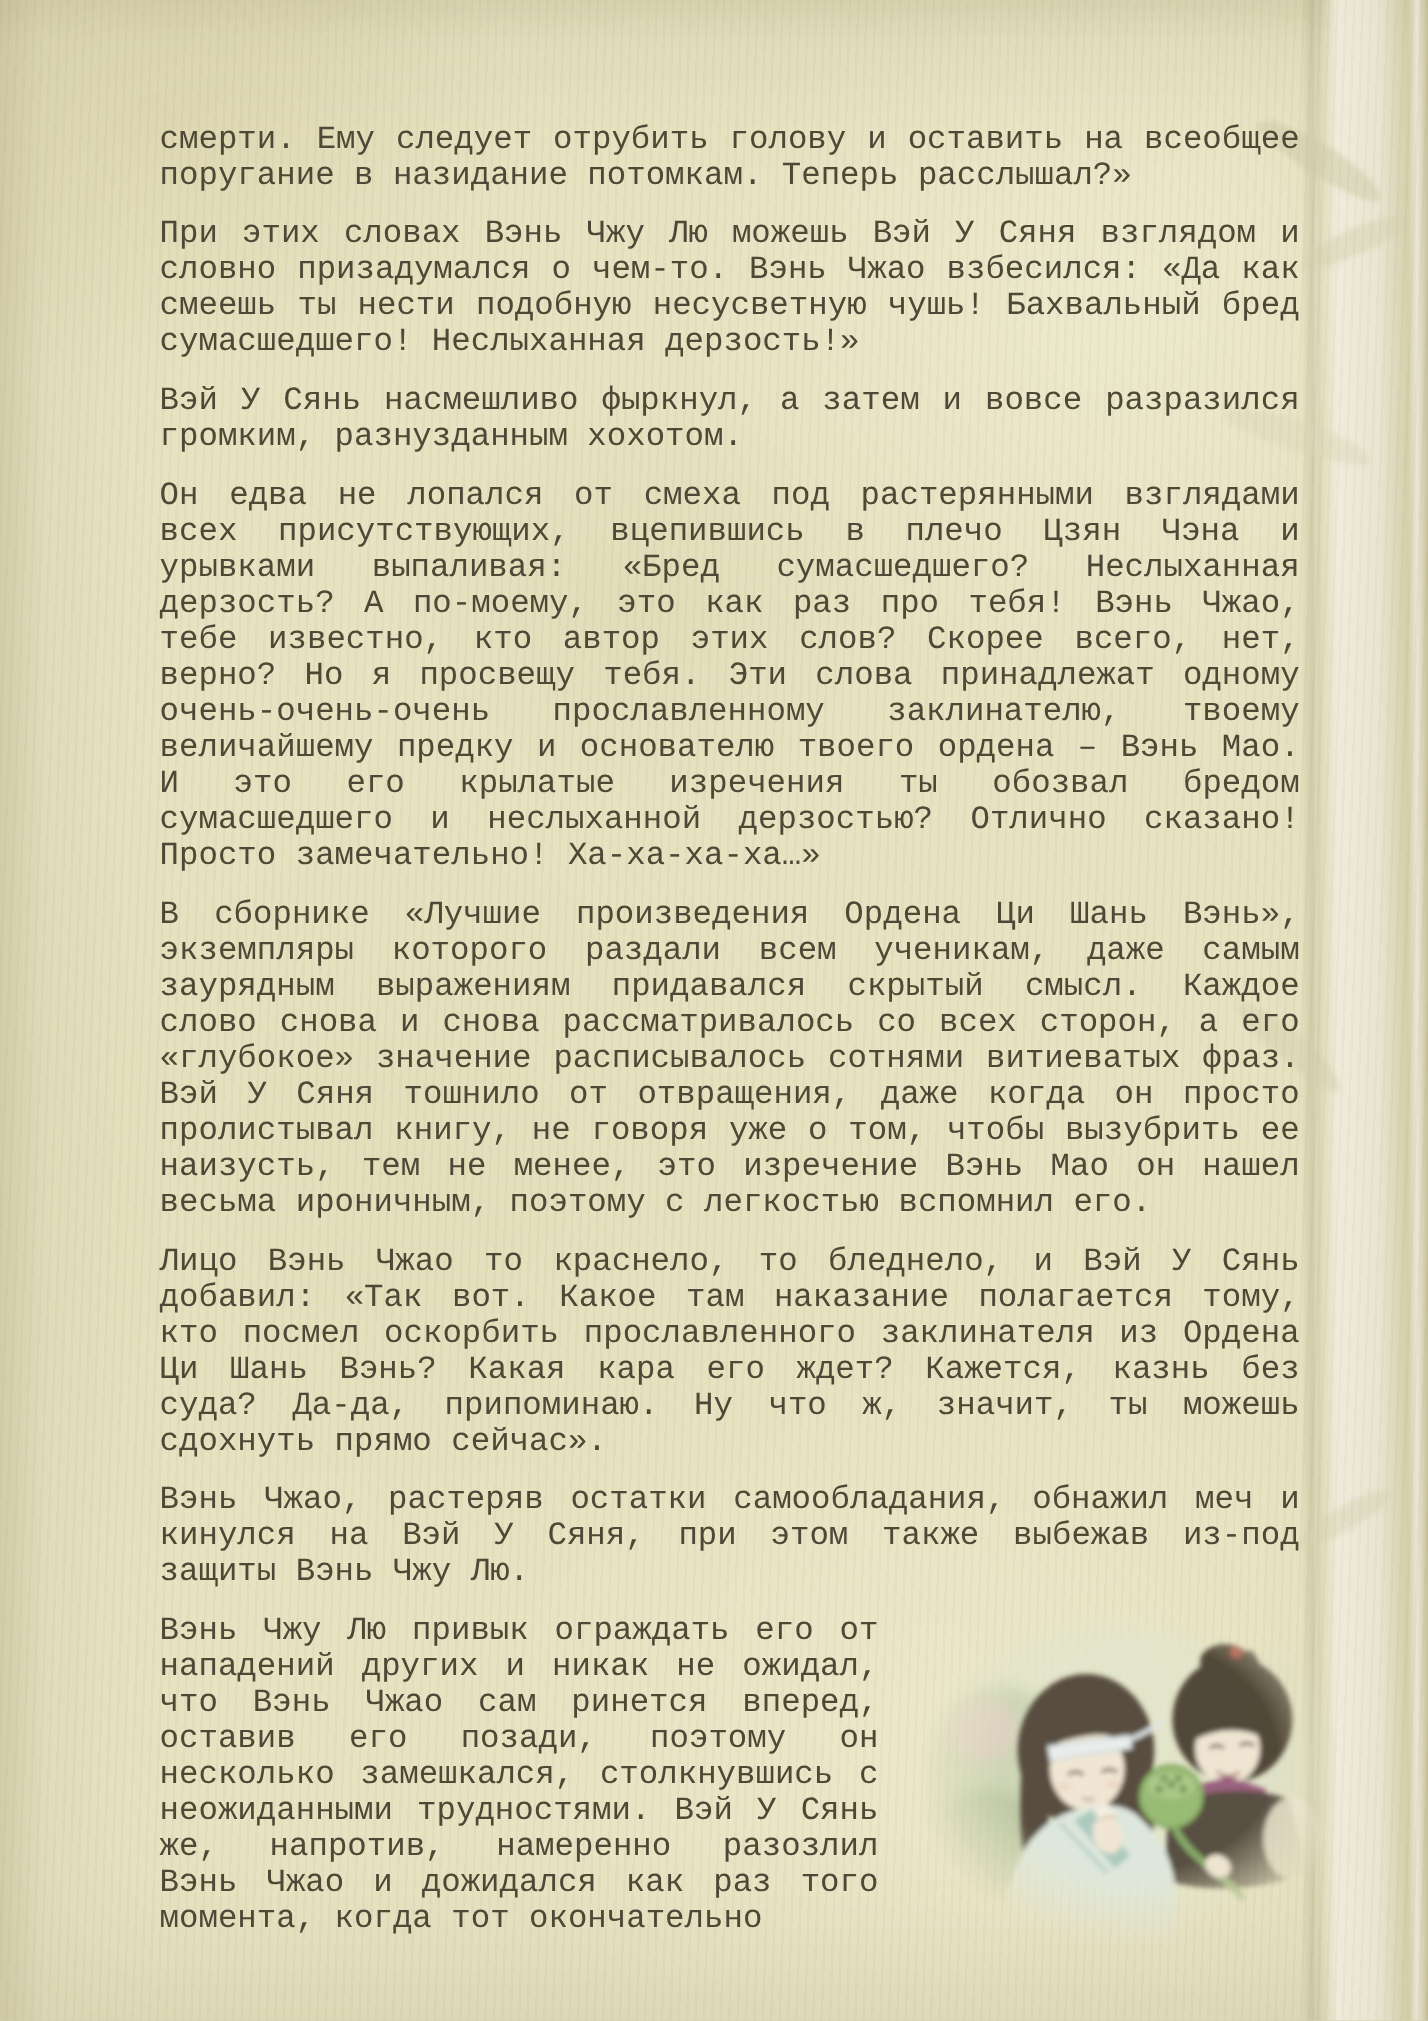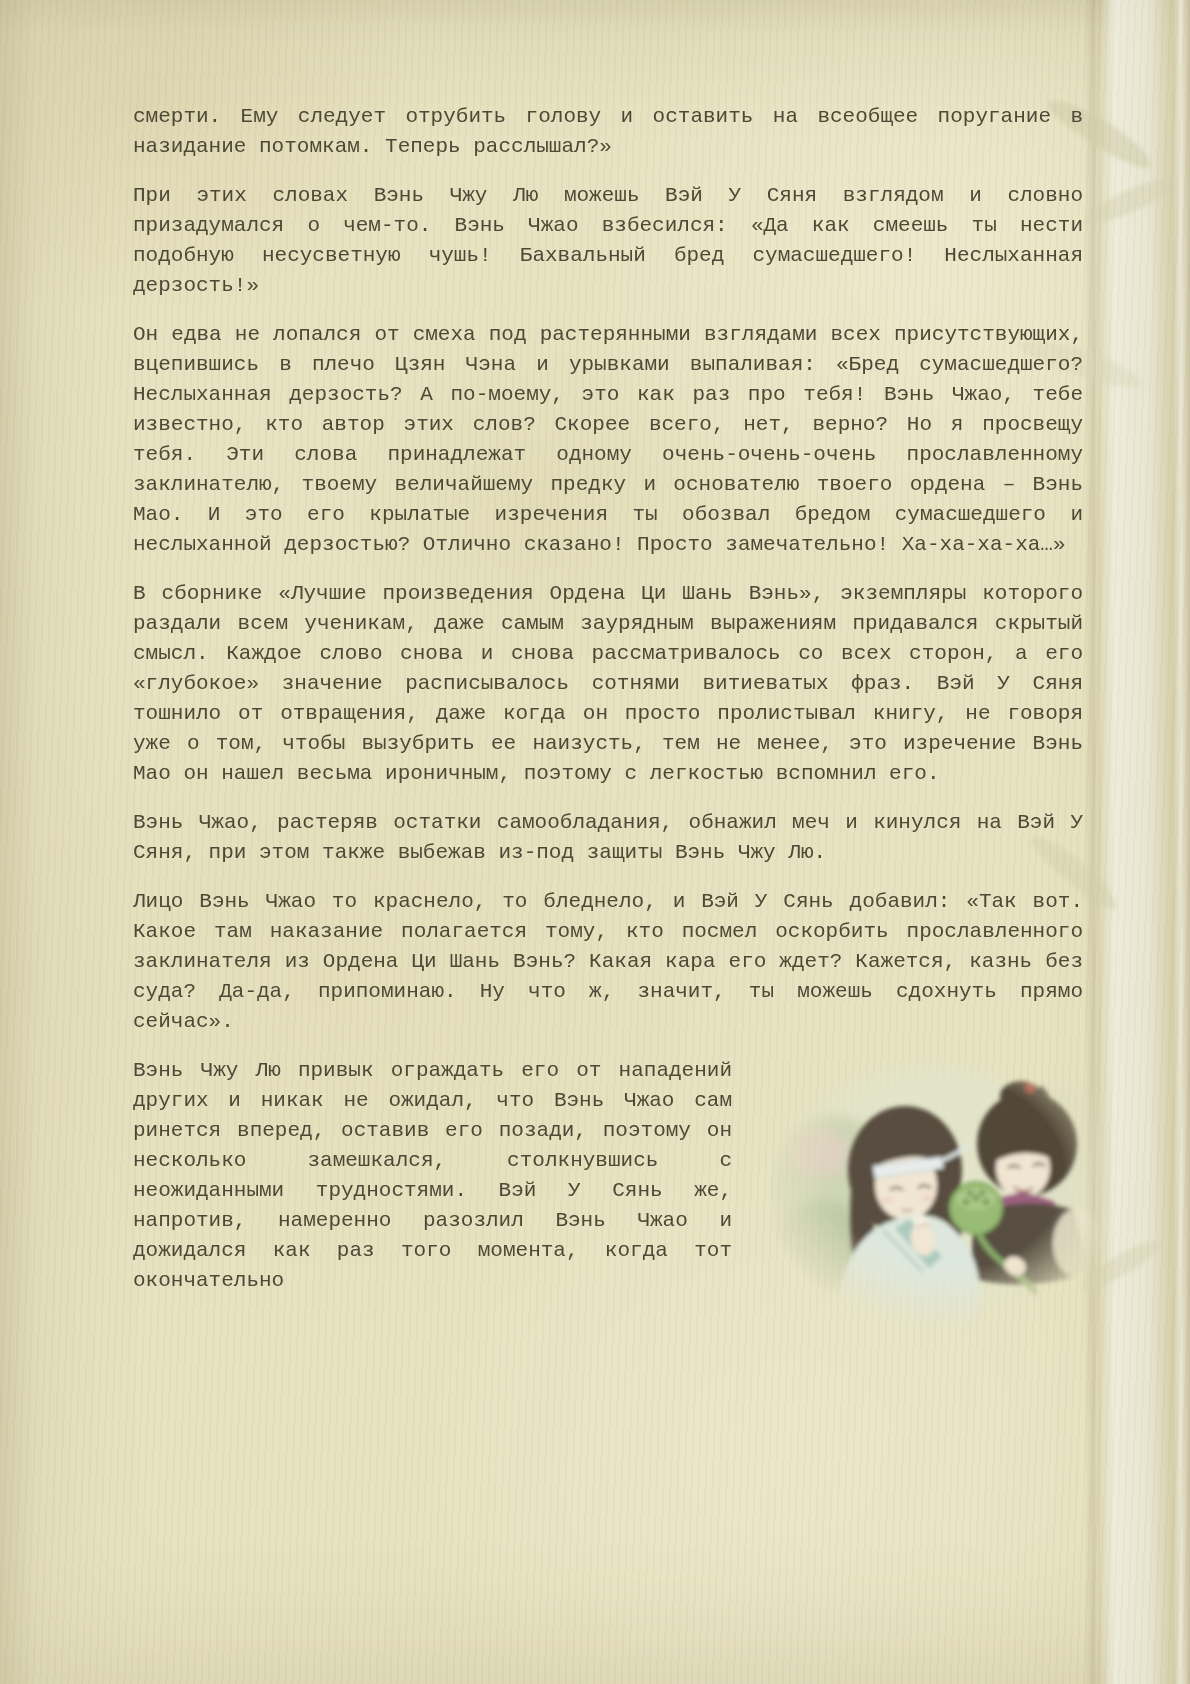--- a/index.html
+++ b/index.html
@@ -52,21 +52,21 @@
   }
   .leaf.l1{width:120px;height:26px;right:30px;top:120px;transform:rotate(32deg);}
   .leaf.l2{width:100px;height:22px;right:10px;top:190px;transform:rotate(-24deg);background:rgba(214,210,178,.5);}
   .leaf.l3{width:110px;height:24px;right:60px;top:860px;transform:rotate(40deg);background:rgba(210,206,172,.45);}
   .leaf.l4{width:90px;height:20px;right:24px;top:1255px;transform:rotate(-30deg);background:rgba(215,211,180,.5);}
   .leaf.l5{width:130px;height:26px;right:44px;top:350px;transform:rotate(18deg);background:rgba(219,215,184,.45);}
 
   .text-column{
     position:absolute;left:133px;top:102px;width:950px;
     color:#4e4937;
-    font-size:21px;line-height:30px;
+    font-size:27px;line-height:30px;
     text-align:justify;
   }
   .text-column p{margin:0 0 19px 0;padding:0;}
   .text-column p:last-child{margin-bottom:0;}
 
   .illust{
     float:right;
     width:365px;height:300px;
     margin:-8px -28px 0 14px;
     position:relative;
@@ -88,24 +88,25 @@
   <div class="leaf l1"></div>
   <div class="leaf l2"></div>
   <div class="leaf l3"></div>
   <div class="leaf l4"></div>
   <div class="leaf l5"></div>
   <div class="grain"></div>
 
   <div class="text-column">
     <p>смерти. Ему следует отрубить голову и оставить на всеобщее поругание в назидание потомкам. Теперь расслышал?»</p>
     <p>При этих словах Вэнь Чжу Лю можешь Вэй У Сяня взглядом и словно призадумался о чем-то. Вэнь Чжао взбесился: «Да как смеешь ты нести подобную несусветную чушь! Бахвальный бред сумасшедшего! Неслыханная дерзость!»</p>
+    <p>Вэй У Сянь насмешливо фыркнул, а затем и вовсе разразился громким, разнузданным хохотом.</p>
     <p>Он едва не лопался от смеха под растерянными взглядами всех присутствующих, вцепившись в плечо Цзян Чэна и урывками выпаливая: «Бред сумасшедшего? Неслыханная дерзость? А по-моему, это как раз про тебя! Вэнь Чжао, тебе известно, кто автор этих слов? Скорее всего, нет, верно? Но я просвещу тебя. Эти слова принадлежат одному очень-очень-очень прославленному заклинателю, твоему величайшему предку и основателю твоего ордена – Вэнь Мао. И это его крылатые изречения ты обозвал бредом сумасшедшего и неслыханной дерзостью? Отлично сказано! Просто замечательно! Ха-ха-ха-ха…»</p>
     <p>В сборнике «Лучшие произведения Ордена Ци Шань Вэнь», экземпляры которого раздали всем ученикам, даже самым заурядным выражениям придавался скрытый смысл. Каждое слово снова и снова рассматривалось со всех сторон, а его «глубокое» значение расписывалось сотнями витиеватых фраз. Вэй У Сяня тошнило от отвращения, даже когда он просто пролистывал книгу, не говоря уже о том, чтобы вызубрить ее наизусть, тем не менее, это изречение Вэнь Мао он нашел весьма ироничным, поэтому с легкостью вспомнил его.</p>
+    <p>Лицо Вэнь Чжао то краснело, то бледнело, и Вэй У Сянь добавил: «Так вот. Какое там наказание полагается тому, кто посмел оскорбить прославленного заклинателя из Ордена Ци Шань Вэнь? Какая кара его ждет? Кажется, казнь без суда? Да-да, припоминаю. Ну что ж, значит, ты можешь сдохнуть прямо сейчас».</p>
     <p>Вэнь Чжао, растеряв остатки самообладания, обнажил меч и кинулся на Вэй У Сяня, при этом также выбежав из-под защиты Вэнь Чжу Лю.</p>
-    <p>Лицо Вэнь Чжао то краснело, то бледнело, и Вэй У Сянь добавил: «Так вот. Какое там наказание полагается тому, кто посмел оскорбить прославленного заклинателя из Ордена Ци Шань Вэнь? Какая кара его ждет? Кажется, казнь без суда? Да-да, припоминаю. Ну что ж, значит, ты можешь сдохнуть прямо сейчас».</p>
 
     <div>
       <div class="illust">
         <svg width="340" height="300" viewBox="0 0 340 300">
           <defs>
             <filter id="b6" x="-40%" y="-40%" width="180%" height="180%">
                 <feGaussianBlur stdDeviation="6"></feGaussianBlur>
               </filter>
             <filter id="b2" x="-30%" y="-30%" width="160%" height="160%">
                 <feGaussianBlur stdDeviation="2"></feGaussianBlur>

